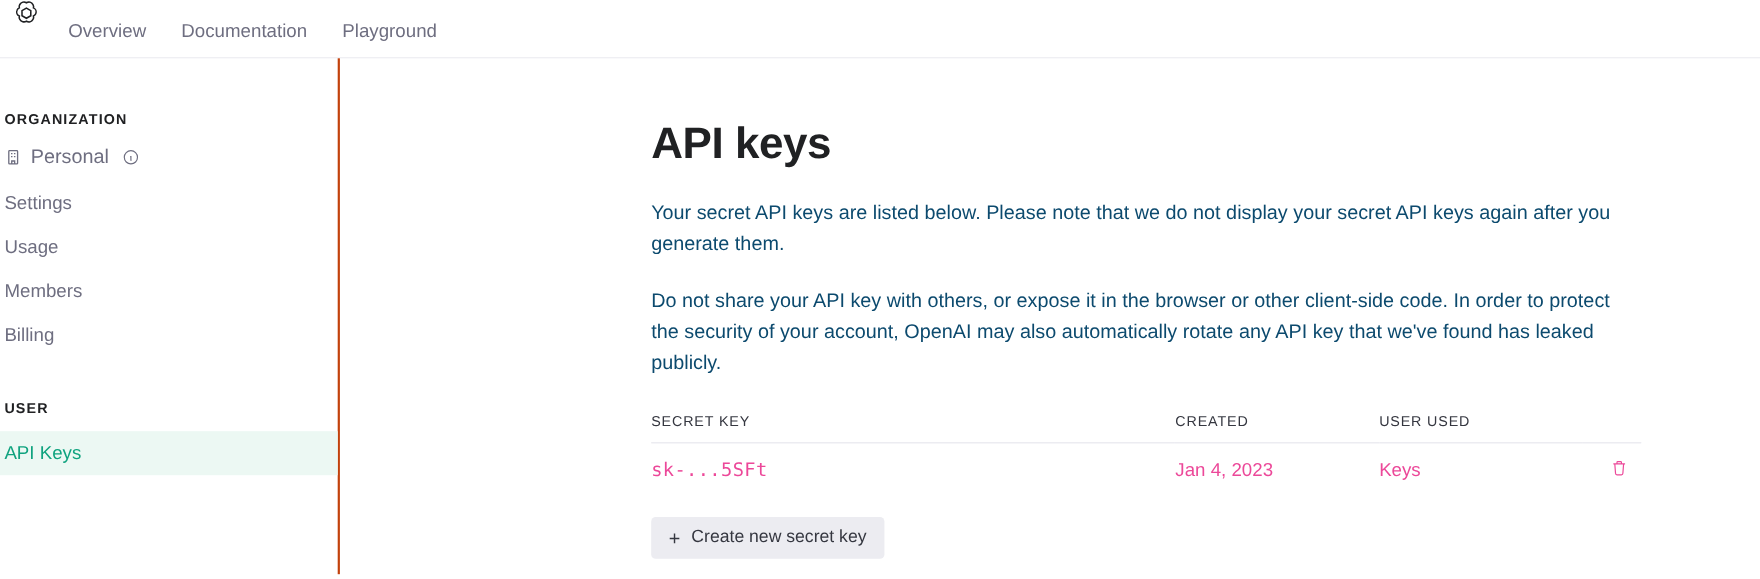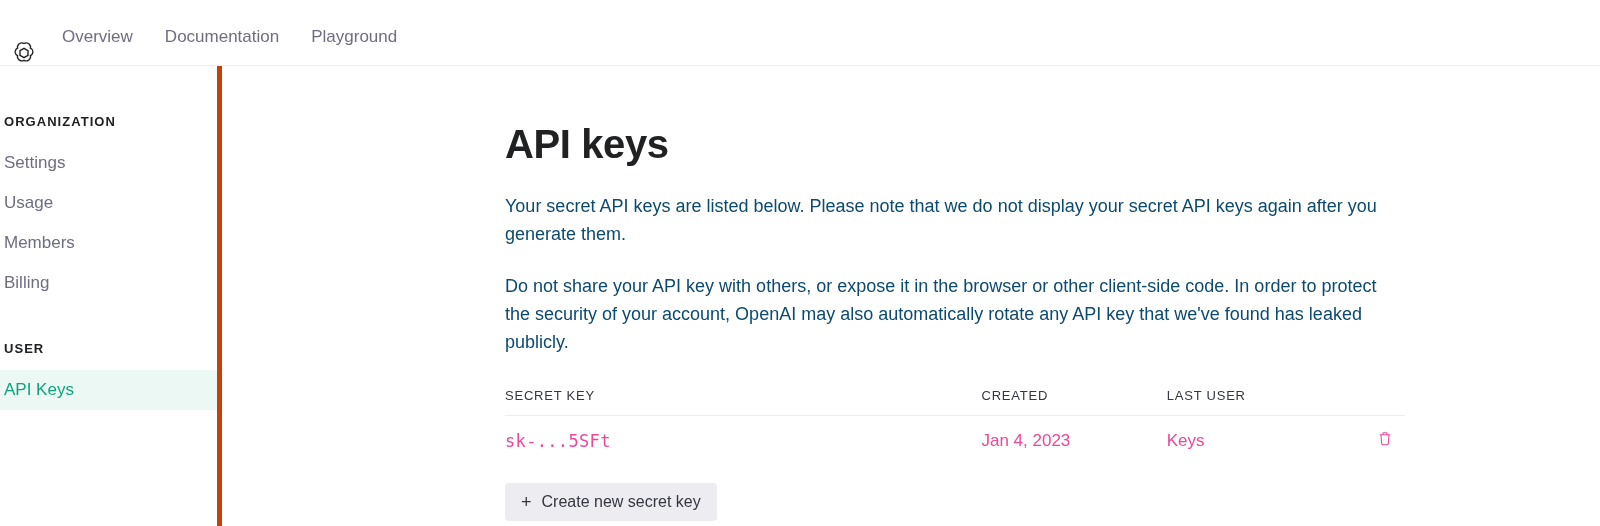--- a/index.html
+++ b/index.html
@@ -6,22 +6,22 @@
     body {
       font-family: -apple-system, BlinkMacSystemFont, "Segoe UI", Helvetica, Arial, sans-serif;
       color: #202123;
       background: #fff;
       width: 1600px;
       height: 526px;
       overflow: hidden;
     }
     .top-nav {
       display: flex;
-      align-items: flex-end;
-      height: 66px;
+      align-items: flex-start;
+      height: 53px;
       padding: 0 10px;
       border-bottom: 1px solid #ececf1;
     }
     .logo {
       width: 24px;
       height: 24px;
       margin: 0 10px 0 2px;
       display: flex;
       align-items: center;
       justify-content: center;
@@ -31,22 +31,22 @@
       font-size: 17px;
       padding: 0 16px;
       cursor: pointer;
       line-height: 57px;
     }
     .layout {
       display: flex;
       height: calc(100% - 57px);
     }
     .sidebar {
-      width: 222px;
-      border-right: 5px solid #c2410c;
+      width: 309px;
+      border-right: 2px solid #c2410c;
       padding-top: 48px;
       flex-shrink: 0;
     }
     .sidebar-section-heading {
       font-size: 13px;
       font-weight: 700;
       letter-spacing: 0.08em;
       color: #202123;
       padding: 0 4px 14px 4px;
     }
@@ -139,20 +139,35 @@
   </span>
   <a class="top-nav-link">Overview</a>
   <a class="top-nav-link">Documentation</a>
   <a class="top-nav-link">Playground</a>
 </nav>
 
 <div class="layout">
   <aside class="sidebar">
     <div class="sidebar-section">
       <div class="sidebar-section-heading">ORGANIZATION</div>
+      <div class="sidebar-org">
+        <span class="icon-slot">
+          <svg width="16" height="16" viewBox="0 0 24 24" fill="none" stroke="currentColor" stroke-width="1.8">
+            <rect x="6" y="3" width="12" height="18" rx="1"></rect>
+              <path d="M9 7h2M13 7h2M9 11h2M13 11h2M10 21v-4h4v4"></path>
+          </svg>
+        </span>
+        <span>Personal</span>
+        <span class="icon-slot" style="margin-left:4px;">
+          <svg width="16" height="16" viewBox="0 0 24 24" fill="none" stroke="currentColor" stroke-width="1.6">
+            <circle cx="12" cy="12" r="9"></circle>
+              <path d="M12 8h.01M11 11h1v5h1"></path>
+          </svg>
+        </span>
+      </div>
       <a class="sidebar-link">Settings</a>
       <a class="sidebar-link">Usage</a>
       <a class="sidebar-link">Members</a>
       <a class="sidebar-link">Billing</a>
     </div>
     <div class="sidebar-section">
       <div class="sidebar-section-heading">USER</div>
       <a class="sidebar-link active">API Keys</a>
     </div>
   </aside>
@@ -161,21 +176,21 @@
     <div class="main-inner">
       <h1 class="page-title">API keys</h1>
       <p class="para">Your secret API keys are listed below. Please note that we do not display your secret API keys again after you generate them.</p>
       <p class="para">Do not share your API key with others, or expose it in the browser or other client-side code. In order to protect the security of your account, OpenAI may also automatically rotate any API key that we've found has leaked publicly.</p>
 
       <table class="keys-table">
         <thead>
           <tr>
             <th>SECRET KEY</th>
             <th>CREATED</th>
-            <th>LAST USER</th>
+            <th>USER USED</th>
             <th></th>
           </tr>
         </thead>
         <tbody>
           <tr>
             <td class="key-col">sk-...5SFt</td>
             <td class="created-col">Jan 4, 2023</td>
             <td class="lastused-col">Keys</td>
             <td class="actions-col">
               <span style="cursor:pointer; display:inline-flex;">

